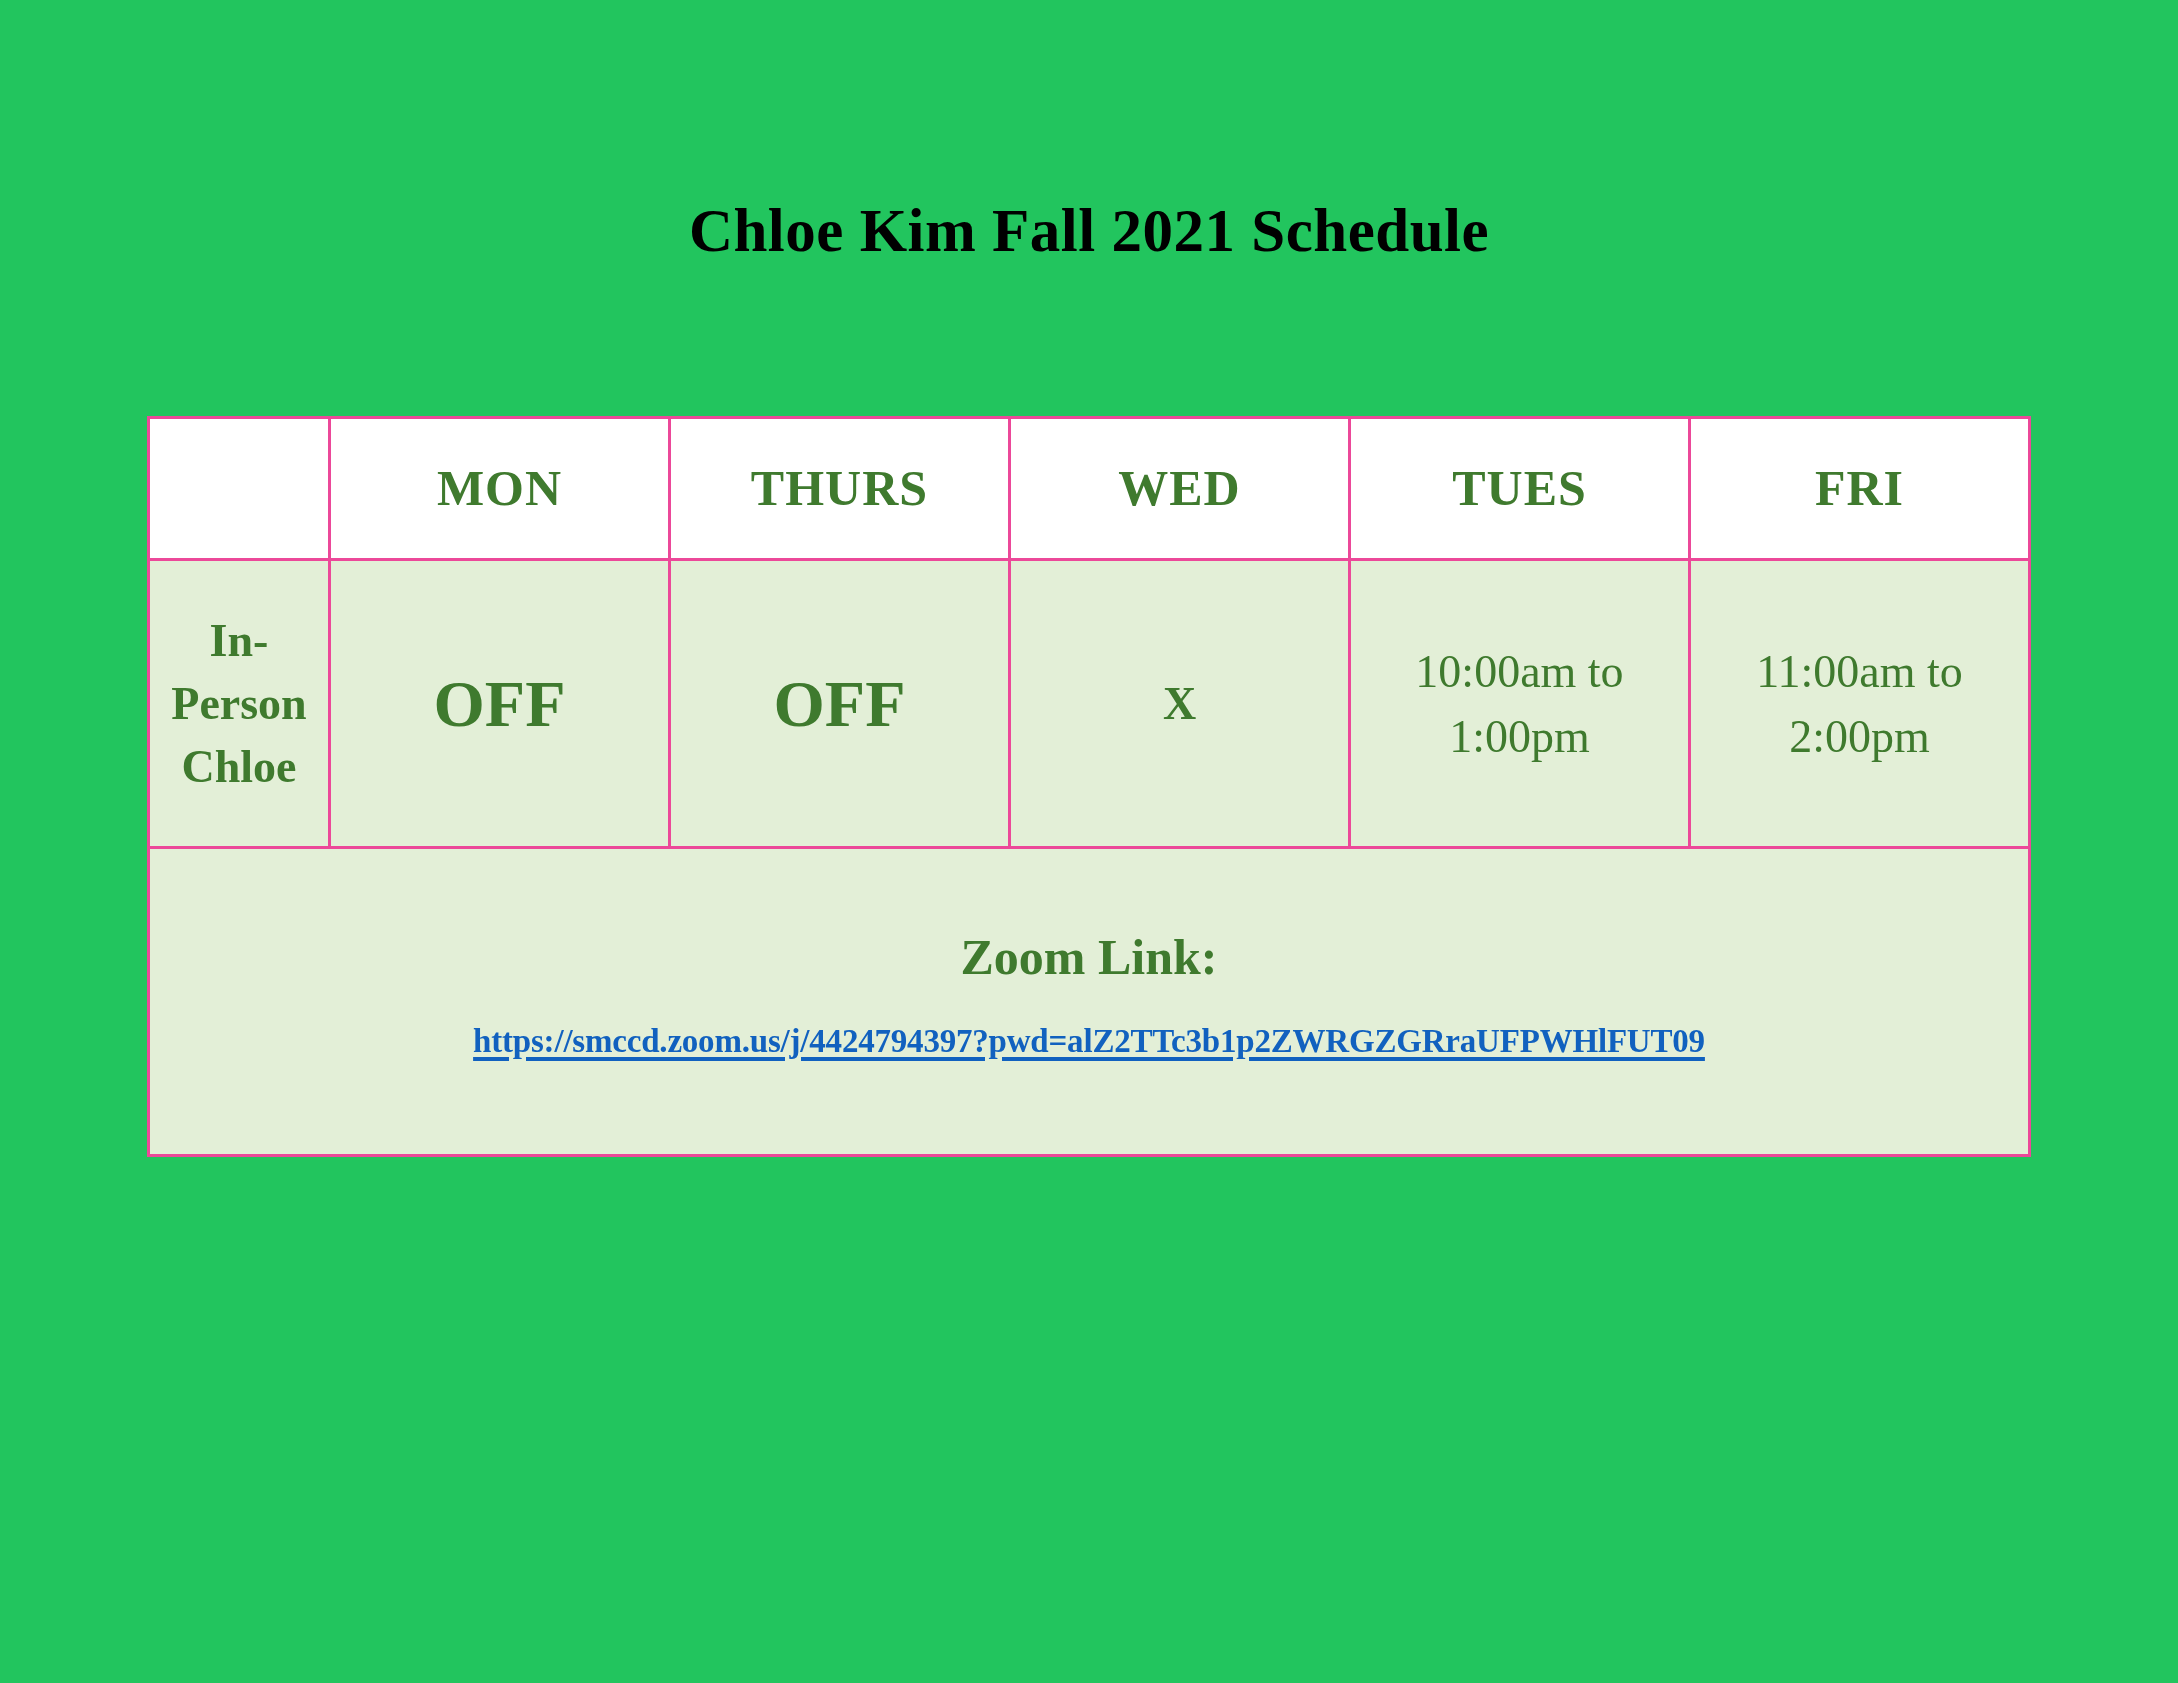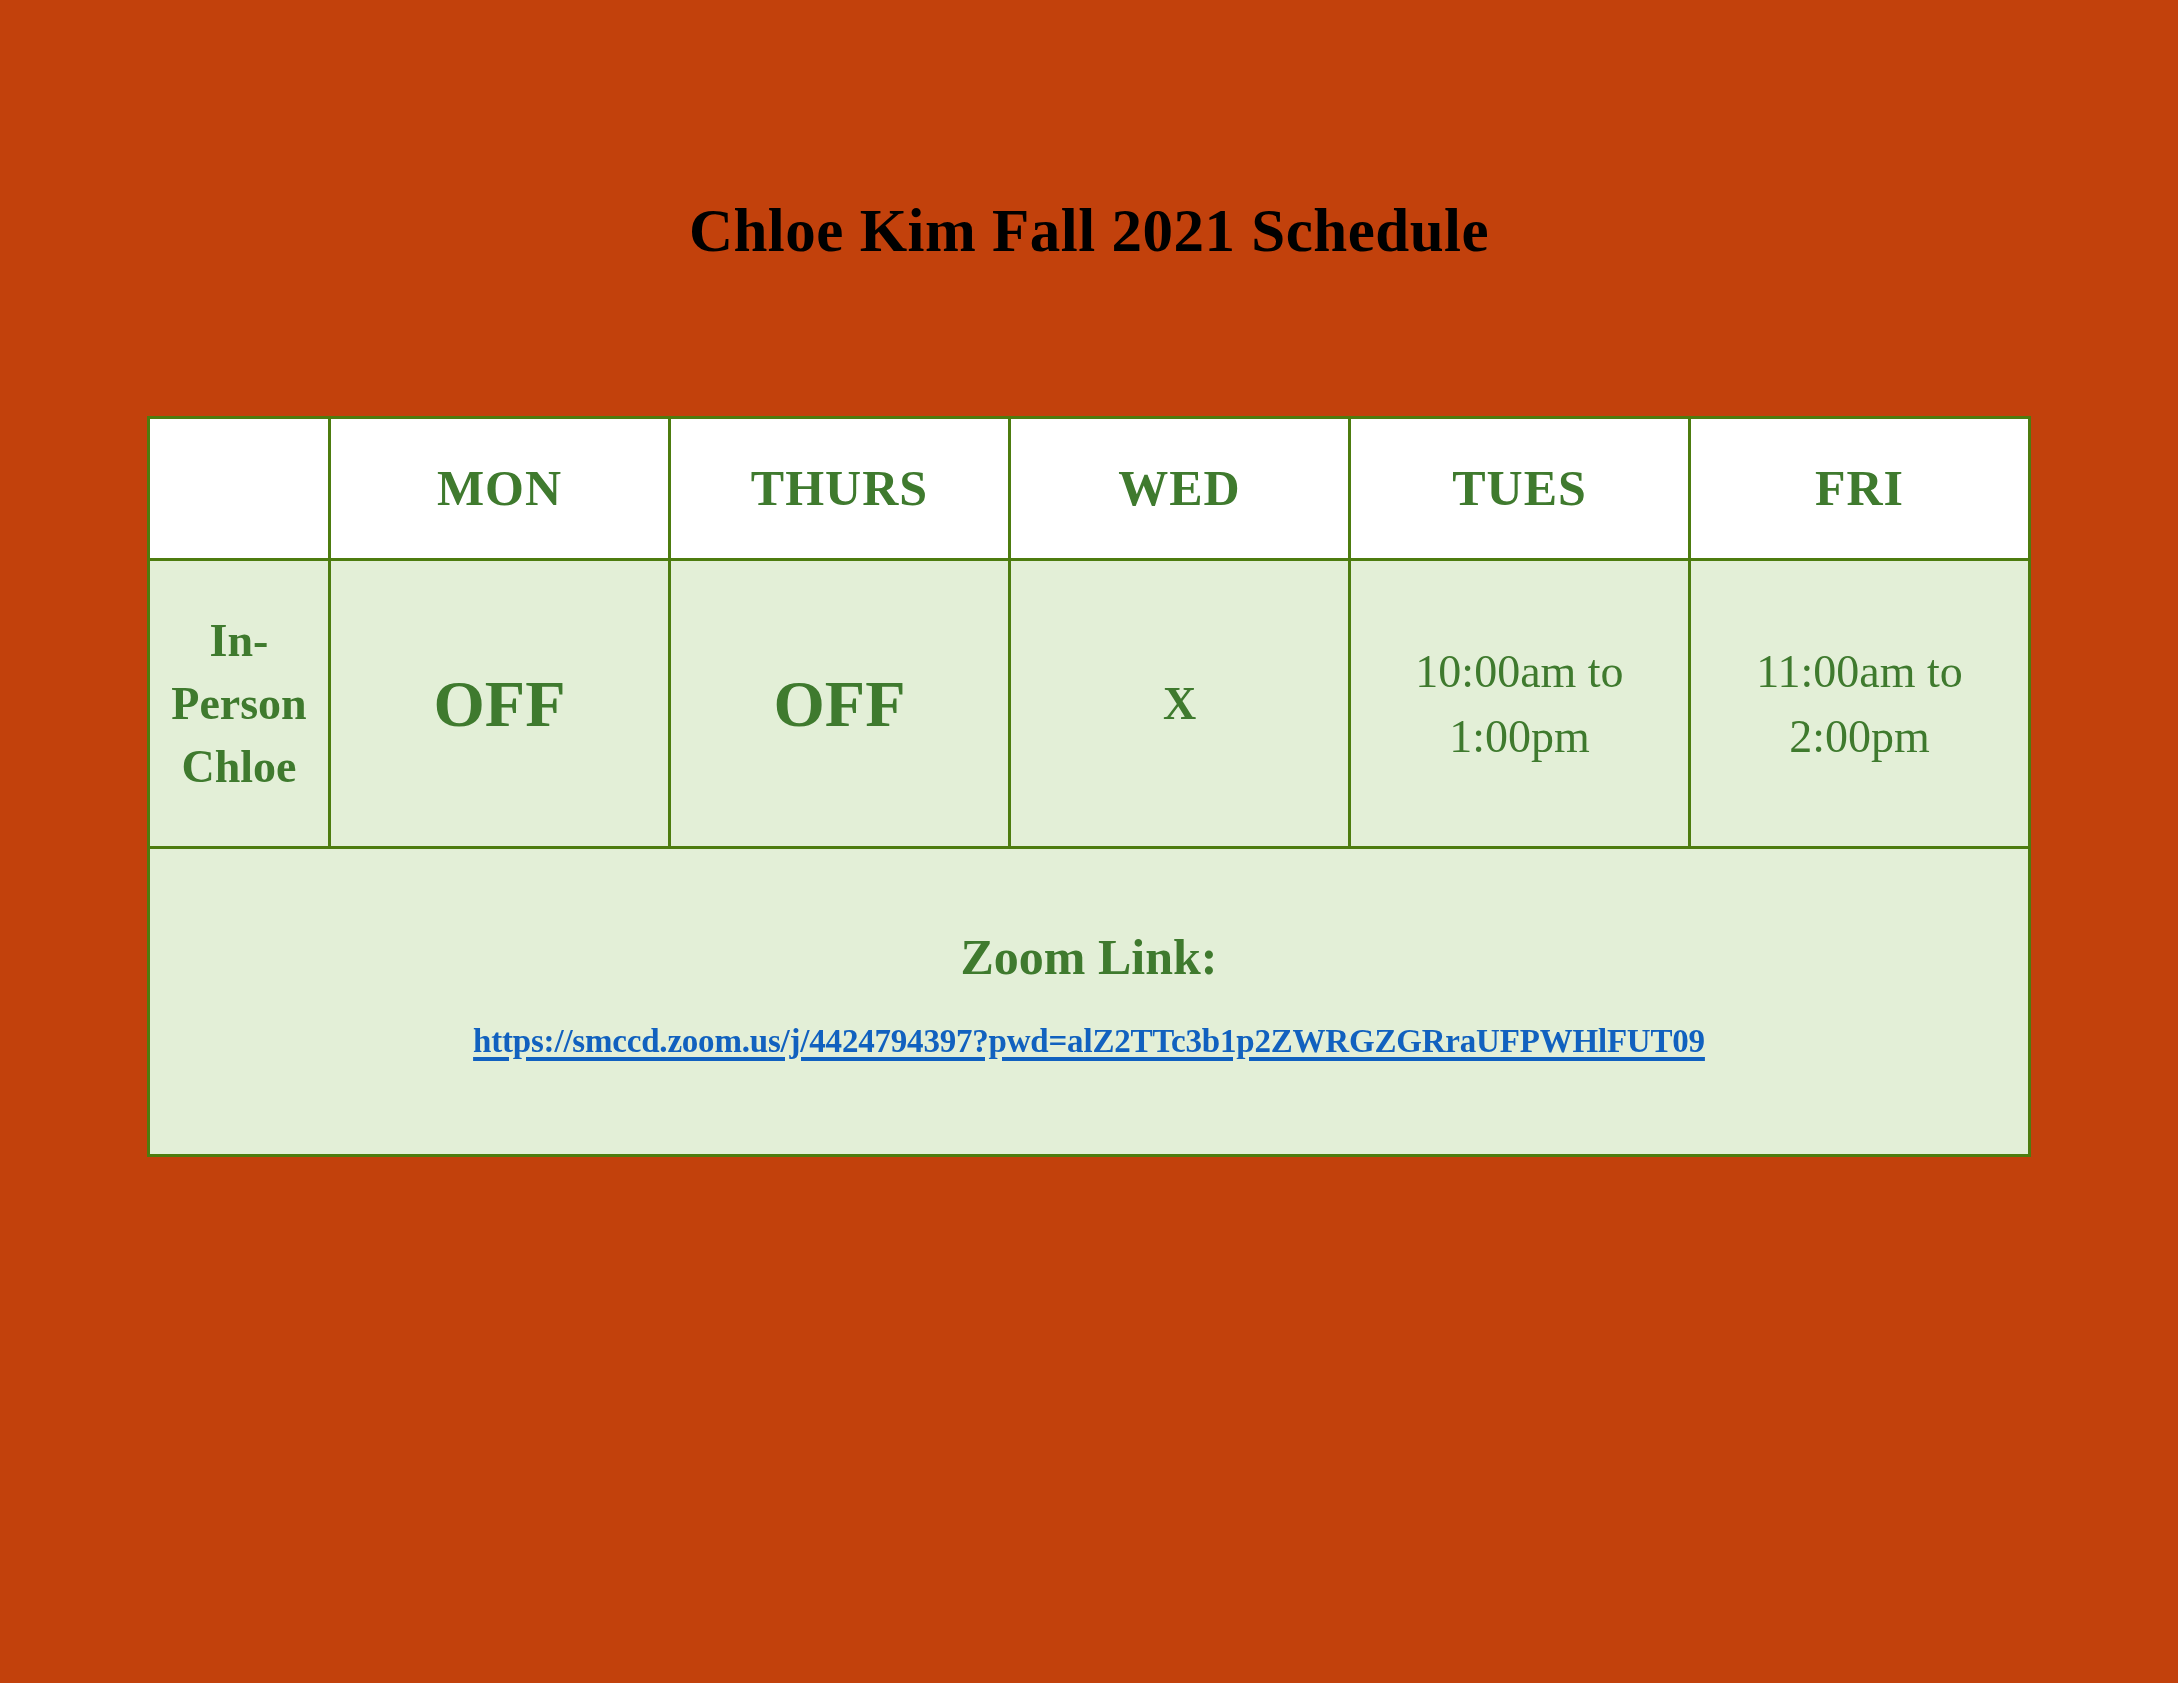--- a/index.html
+++ b/index.html
@@ -12,21 +12,21 @@
     width: 2178px;
     height: 1683px;
     font-family: "Liberation Serif", "DejaVu Serif", serif;
     color: #000000;
     overflow: hidden;
   }
   .page {
     position: relative;
     width: 2178px;
     height: 1683px;
-    background: #c2410c;
+    background: #22c55e;
     box-sizing: border-box;
   }
 
   
   .doc-title {
     position: absolute;
     top: 194px;
     left: 0;
     width: 2178px;
     text-align: center;
@@ -45,21 +45,21 @@
     left: 147px;
     top: 416px;
     width: 1883px;
     border-collapse: collapse;
     table-layout: fixed;
   }
   .schedule-table col.c-label { width: 181px; }
   .schedule-table col.c-day   { width: 340px; }
 
   .schedule-table td {
-    border: 3px solid #4d7c0f;
+    border: 3px solid #ec4899;
     padding: 0;
     text-align: center;
     vertical-align: middle;
     color: #3F7A2E;
     font-family: "Liberation Serif", "DejaVu Serif", serif;
   }
 
   
   .row-head td {
     height: 139px;

